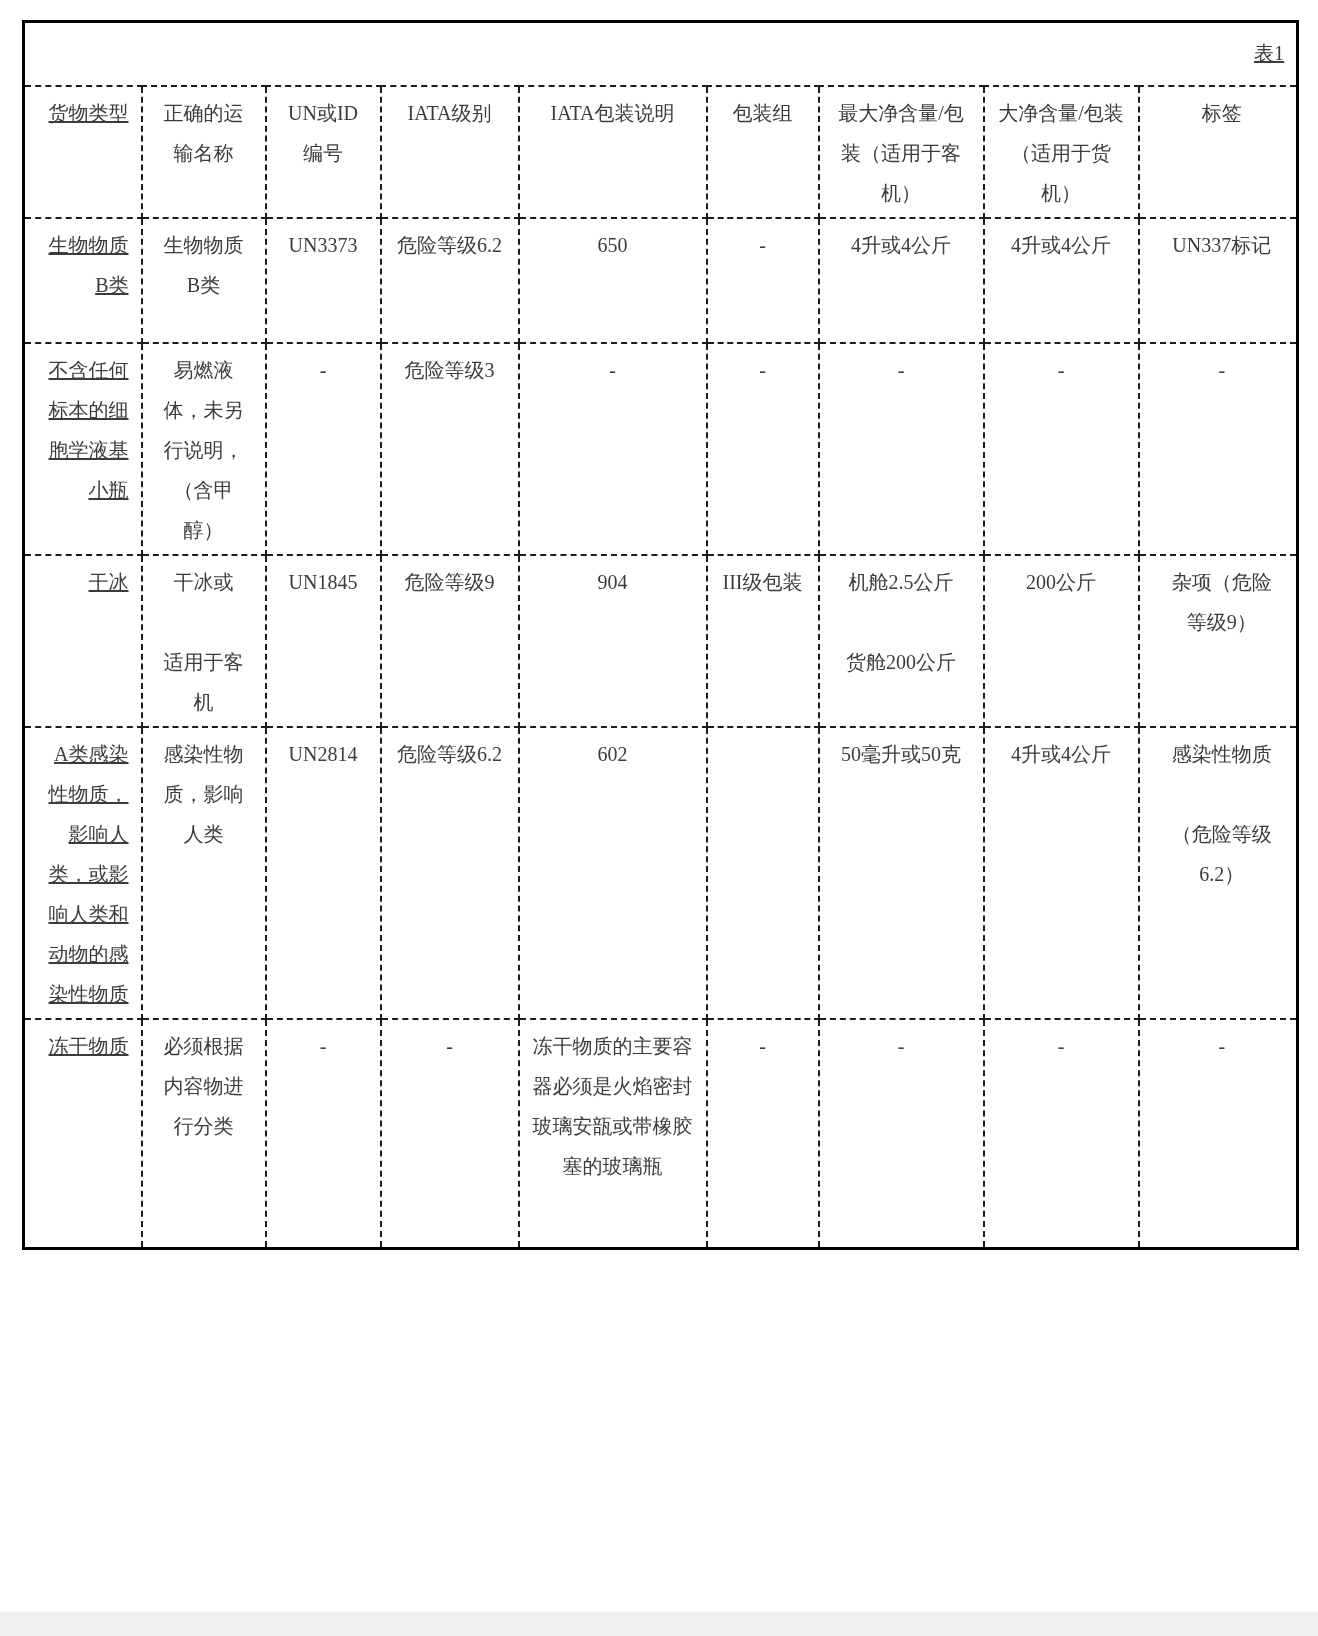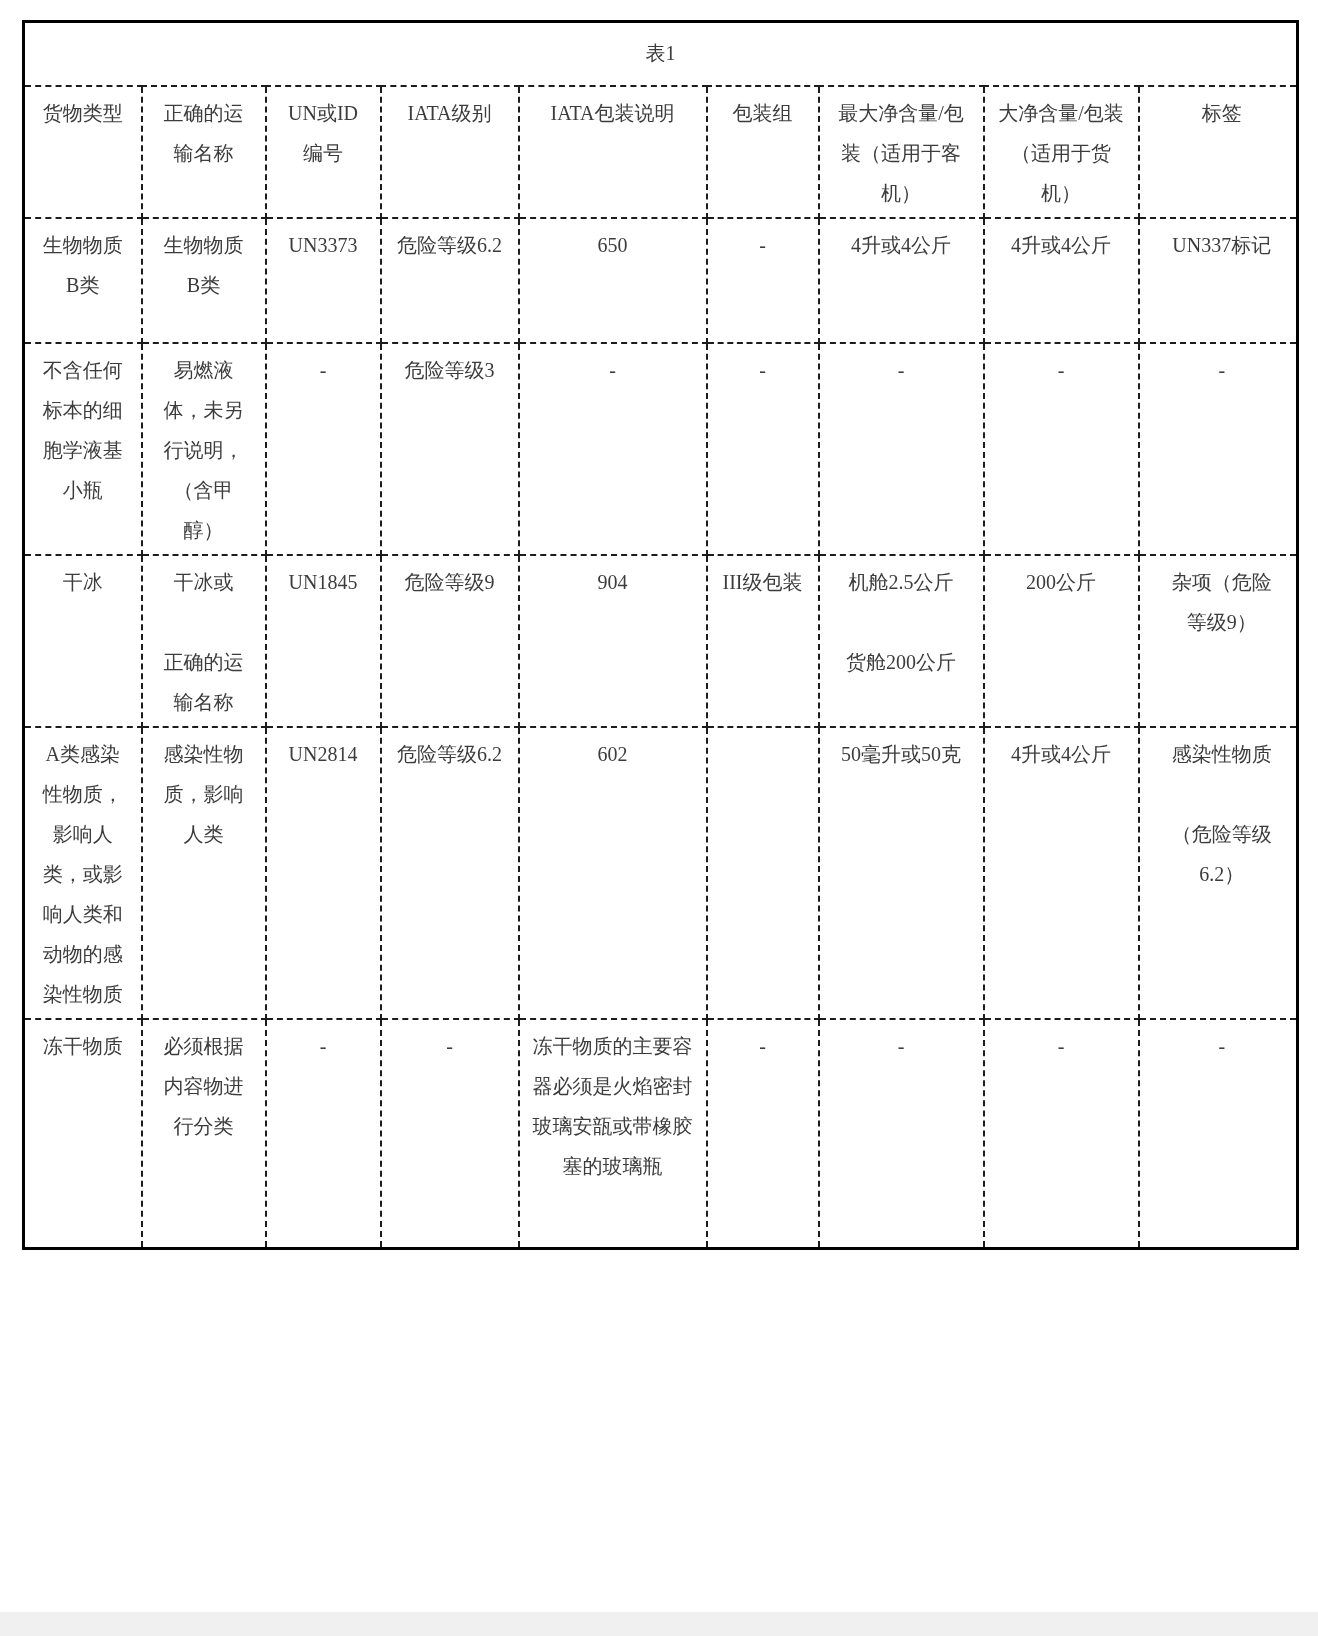--- a/index.html
+++ b/index.html
@@ -36,21 +36,21 @@
     overflow: hidden;
   }
   td.title-cell {
     border: none;
     border-bottom: 2px dashed #1c1c1c;
     text-align: center;
     padding-top: 10px;
     white-space: normal;
   }
   
-  th:nth-child(1), td:nth-child(1) { text-align: center; }
+  th:nth-child(1), td:nth-child(1) { text-align: right; text-decoration: underline; }
   td:nth-child(2) { text-align: center; }
   th:nth-child(9), td:nth-child(9) { padding-left: 30px; padding-right: 22px; }
   td.left-dash { text-align: left; padding-left: 12px; }
 </style>
 </head>
 <body>
 
 <div class="page">
   <table class="doc-table">
     <colgroup>
@@ -99,21 +99,21 @@
         <td>-</td>
         <td>-</td>
         <td>-</td>
         <td>-</td>
         <td>-</td>
       </tr>
       <tr style="height:160px">
         <td>干冰</td>
         <td>干冰或
 
-正确的运输名称</td>
+适用于客机</td>
         <td>UN1845</td>
         <td>危险等级9</td>
         <td>904</td>
         <td>III级包装</td>
         <td>机舱2.5公斤
 
 货舱200公斤</td>
         <td>200公斤</td>
         <td>杂项（危险等级9）</td>
       </tr>

